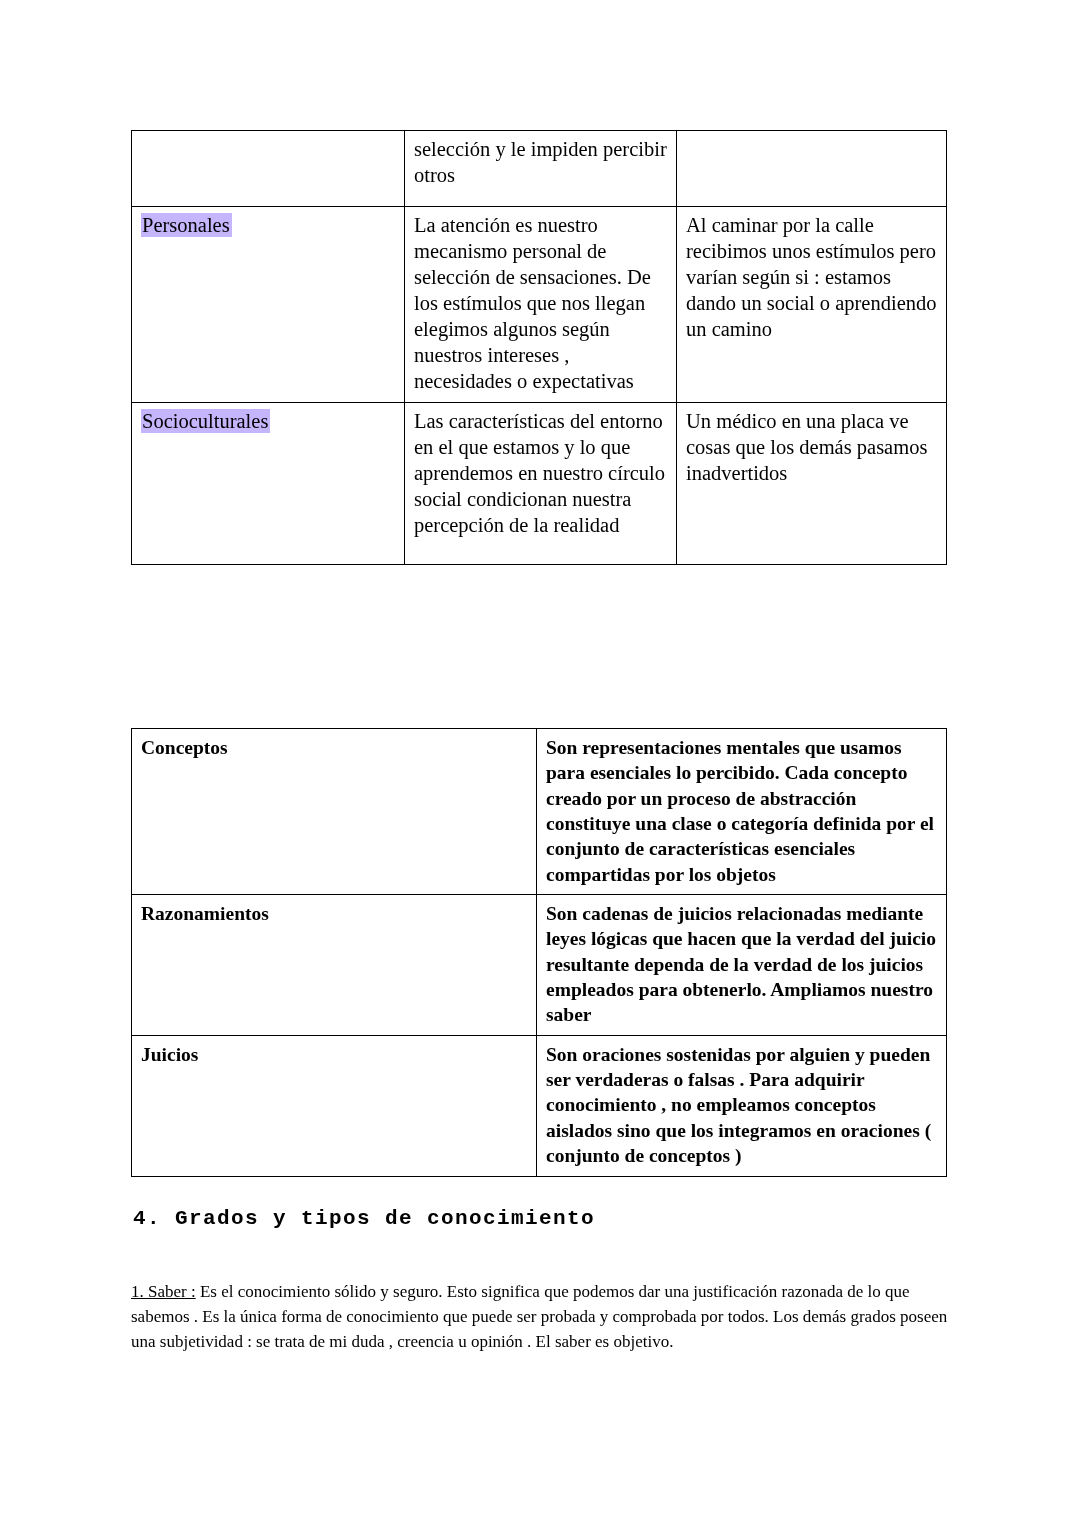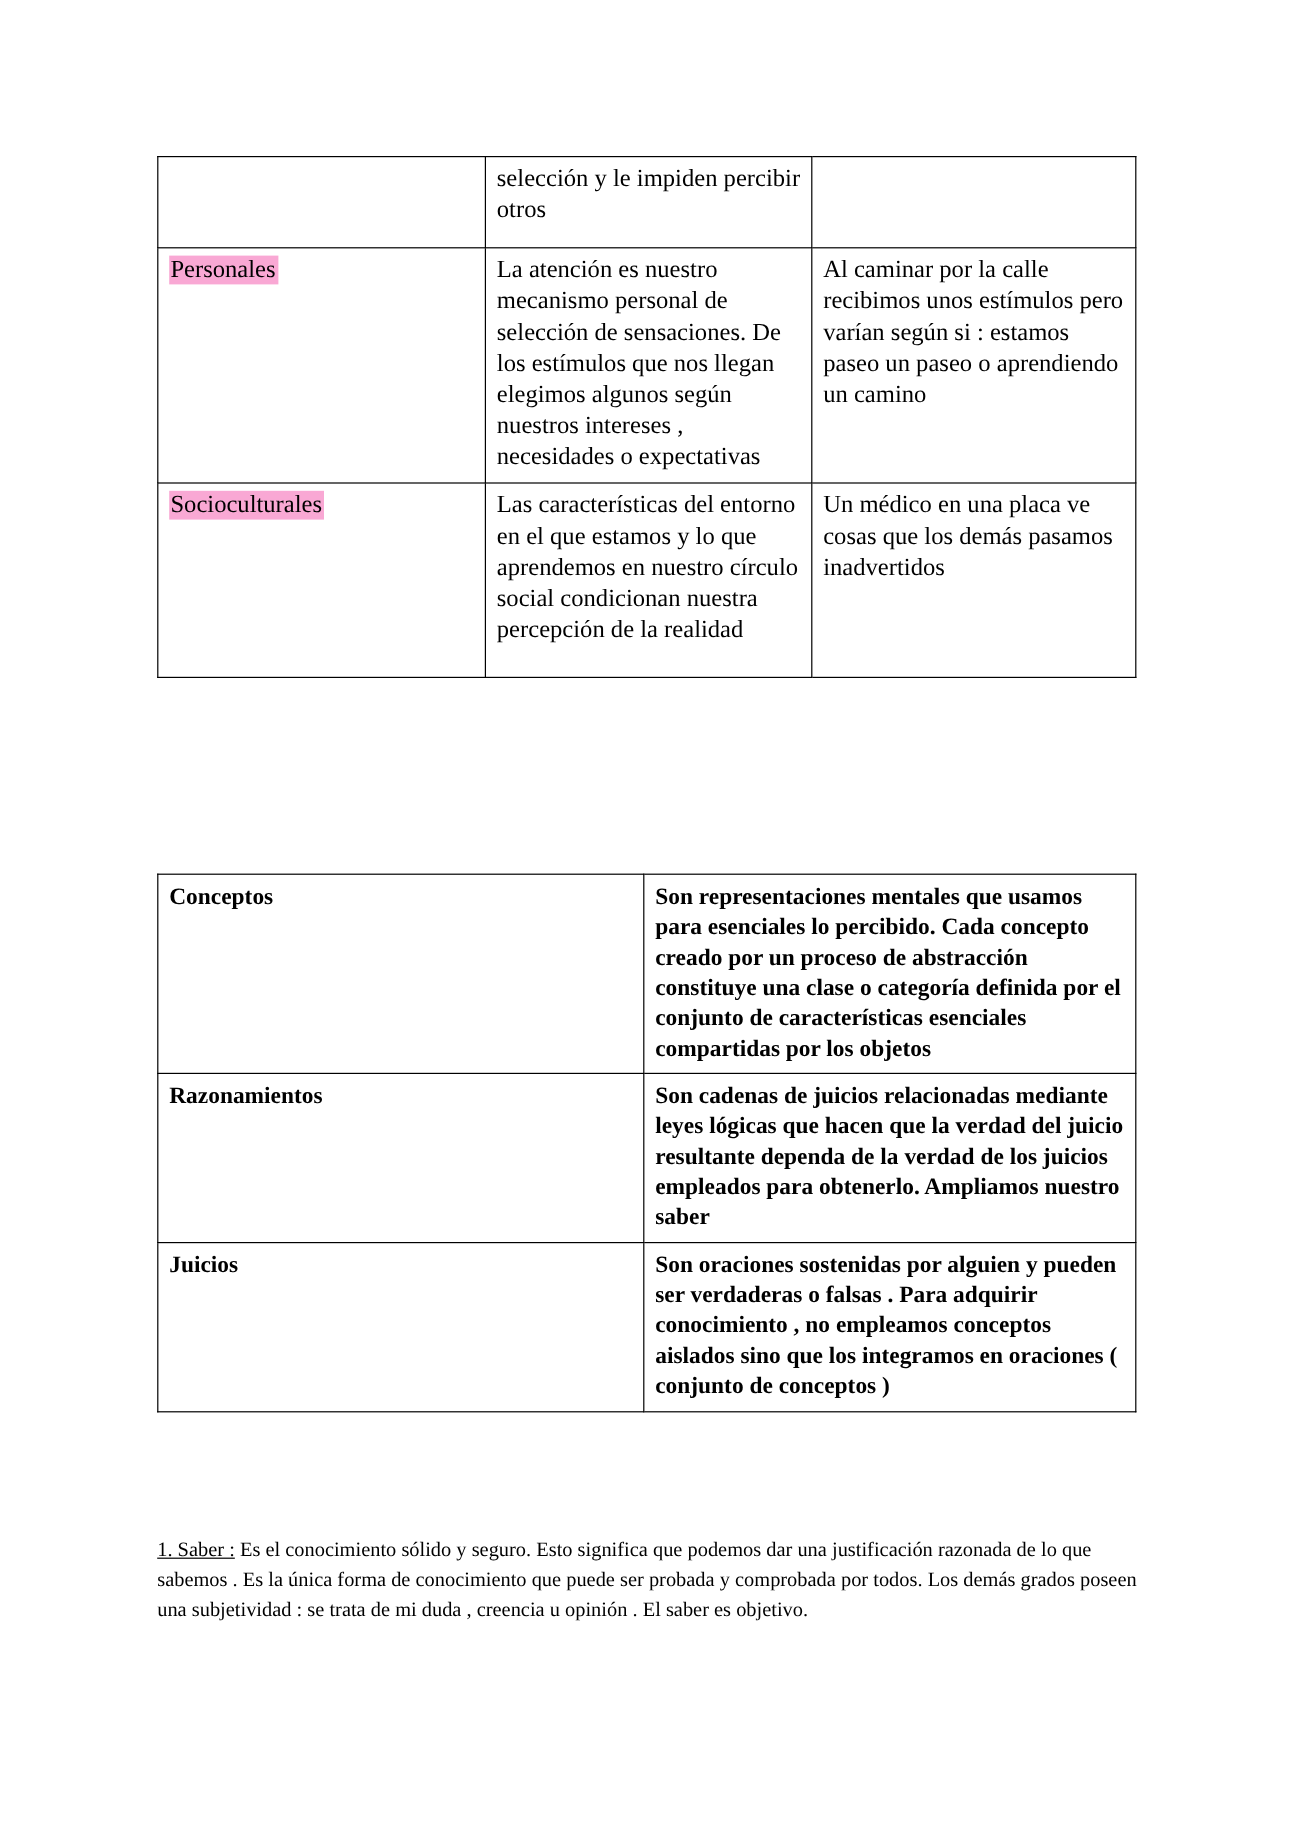--- a/index.html
+++ b/index.html
@@ -67,21 +67,21 @@
   }
 
   .row-empty-tall { height: 62px; }
   .cell-min-tall  { height: 182px; }
   .cell-socio     { height: 148px; }
   .cell-concept   { height: 152px; }
   .cell-juicios   { height: 126px; }
   .cell-razon     { height: 124px; }
 
   .hl {
-    background: #f9a8d4;
+    background: #c4b5fd;
     padding: 1px 2px 1px 1px;
     text-align: center;
   }
 
   
   .section-heading {
     position: absolute;
     font-family: "Liberation Mono", "DejaVu Sans Mono", monospace;
     font-weight: bold;
     font-size: 21px;
@@ -129,21 +129,21 @@
         </td>
       </tr>
       <tr>
         <td class="cell-min-tall">
           <span class="hl">Personales</span>
         </td>
         <td>
           <span>La atención es nuestro mecanismo personal de selección de sensaciones. De los estímulos que nos llegan elegimos algunos según nuestros intereses , necesidades o expectativas</span>
         </td>
         <td>
-          <span>Al caminar por la calle recibimos unos estímulos pero varían según si : estamos paseo un paseo o aprendiendo un camino</span>
+          <span>Al caminar por la calle recibimos unos estímulos pero varían según si : estamos dando un social o aprendiendo un camino</span>
         </td>
       </tr>
       <tr>
         <td class="cell-socio">
           <span class="hl">Socioculturales</span>
         </td>
         <td>
           <span>Las características del entorno en el que estamos y lo que aprendemos en nuestro círculo social condicionan nuestra percepción de la realidad</span>
         </td>
         <td>
@@ -180,16 +180,17 @@
         <td class="label-cell cell-juicios">
           <span>Juicios</span>
         </td>
         <td>
           <span>Son oraciones sostenidas por alguien y pueden ser verdaderas o falsas  . Para adquirir conocimiento , no empleamos conceptos aislados sino que los integramos en oraciones ( conjunto de conceptos )</span>
         </td>
       </tr>
     </tbody>
   </table>
 
+  <div id="heading-4" class="section-heading">4. Grados y tipos de conocimiento</div>
 
   <p id="paragraph-saber"><span class="underlined">1. Saber :</span><span> Es el conocimiento sólido y seguro. Esto significa que podemos dar una justificación razonada de lo que sabemos . Es la única forma de conocimiento que puede ser probada y comprobada por todos. Los demás grados poseen una subjetividad : se trata de mi duda , creencia u opinión . El saber es objetivo.</span></p>
 
 </div>
 
 </body></html>

